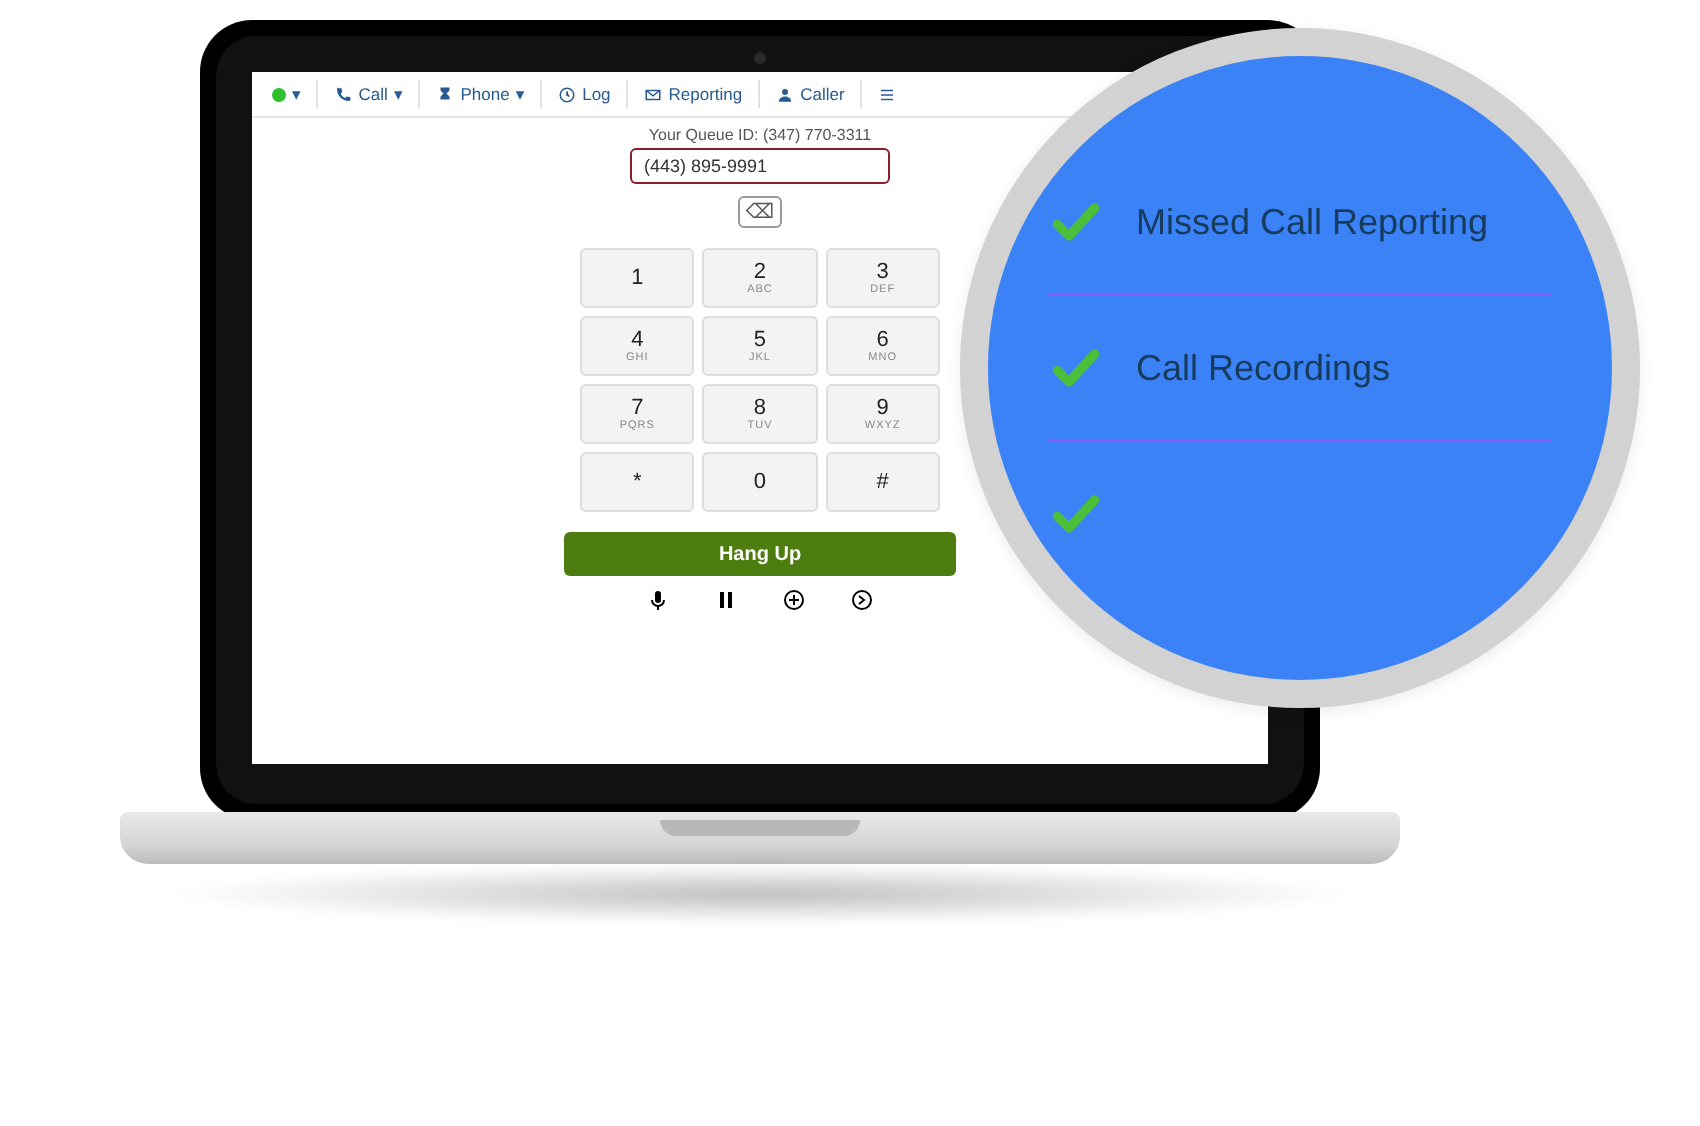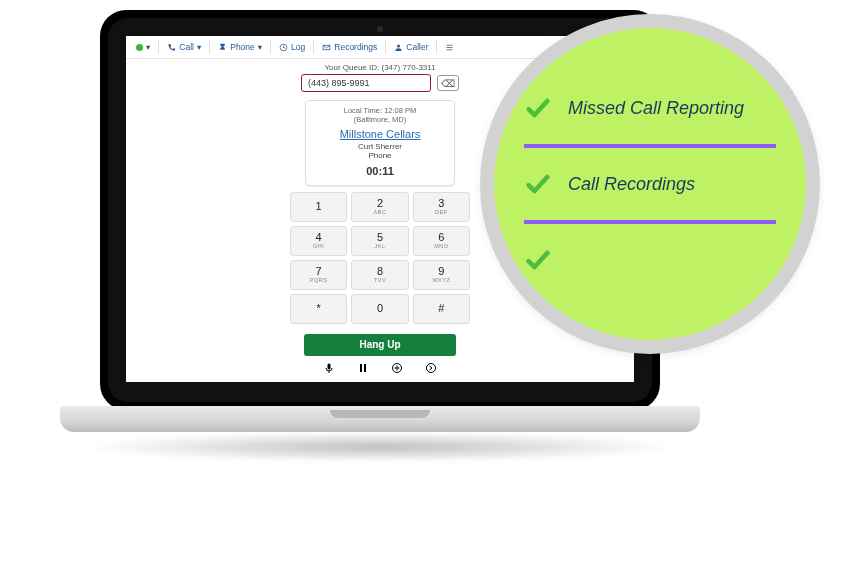--- a/index.html
+++ b/index.html
@@ -86,20 +86,21 @@
   .dot{width:7px;height:7px;border-radius:50%;background:#2fbf2f;display:inline-block}
 
   .caller-row{
     text-align:center;
     padding:4px 0 2px 0;
     font-size:8px;color:#555;
   }
   .dial-row{
     display:flex;justify-content:center;align-items:center;gap:6px;
     padding:0 0 4px 0;
+    flex-direction:column;
   }
   .dial-input{
     width:130px;height:18px;
     border:1px solid #891f2b;
     border-radius:3px;
     font-size:9px;
     padding:0 6px;
     color:#333;
   }
   .backspace-btn{
@@ -133,50 +134,49 @@
     background:#f3f3f3;border:1px solid #ddd;border-radius:3px;
     height:30px;
     display:flex;flex-direction:column;align-items:center;justify-content:center;
     cursor:pointer;
   }
   .key .n{font-size:11px;color:#222;line-height:1}
   .key .l{font-size:5.5px;color:#888;letter-spacing:0.5px}
 
   .hangup{
     display:block;margin:10px auto 0 auto;
-    width:152px;height:22px;
-    background:#15803d;color:#fff;border:none;border-radius:3px;
+    width:196px;height:22px;
+    background:#4d7c0f;color:#fff;border:none;border-radius:3px;
     font-size:10px;font-weight:bold;cursor:pointer;
   }
   .ctrl-row{
     display:flex;justify-content:center;gap:22px;
     margin-top:6px;color:#222;font-size:12px;
   }
   .ctrl-row span{cursor:pointer}
 
   
   .feature-circle{
     position:absolute;
     right:30px;
     top:14px;
     width:340px;height:340px;
     border-radius:50%;
-    background:#bef264;
+    background:#3b82f6;
     border:14px solid #d2d2d2;
     box-shadow:0 2px 8px rgba(0,0,0,0.08);
     display:flex;flex-direction:column;justify-content:center;
     padding:0 30px;
-    font-style:italic;
   }
   .feat{
     display:flex;align-items:center;gap:16px;
     padding:22px 0;
     font-size:18px;color:#163b5c;
   }
-  .feat + .feat{border-top:4px solid #8b5cf6}
+  .feat + .feat{border-top:1px solid #8b5cf6}
   .check{width:28px;height:28px;flex:none}
   .check svg{width:100%;height:100%}
 
   
   .ico{width:9px;height:9px;display:inline-block}
 </style>
 </head>
 <body>
 
 <div class="laptop">
@@ -221,21 +221,21 @@
             <span>Log</span>
           </div>
           <span class="tb-sep"></span>
           <div class="tb-item">
             <span class="ico">
               <svg viewBox="0 0 24 24">
                   <rect x="3" y="6" width="18" height="12" fill="none" stroke="#275b92" stroke-width="2"></rect>
                   <path stroke="#275b92" stroke-width="2" fill="none" d="M3 6l9 7 9-7"></path>
                 </svg>
             </span>
-            <span>Recordings</span>
+            <span>Reporting</span>
           </div>
           <span class="tb-sep"></span>
           <div class="tb-item">
             <span class="ico">
               <svg viewBox="0 0 24 24">
                   <circle cx="12" cy="8" r="4" fill="#275b92"></circle>
                   <path fill="#275b92" d="M4 20c0-4 4-6 8-6s8 2 8 6v1H4v-1z"></path>
                 </svg>
             </span>
             <span>Caller</span>
@@ -255,33 +255,20 @@
           <span>(347) 770-3311</span>
         </div>
 
         <div class="dial-row">
           <input class="dial-input" value="(443) 895-9991" style="">
           <div class="backspace-btn">
             <span>⌫</span>
           </div>
         </div>
 
-        <div class="card">
-          <div class="time">
-            <span>Local Time:</span>
-            <span>12:08 PM</span><br>
-            <span>(Baltimore, MD)</span>
-          </div>
-          <a class="company" href="#">Millstone Cellars</a>
-          <div class="person">
-            <span>Curt Sherrer</span><br>
-            <span>Phone</span>
-          </div>
-          <div class="timer">00:11</div>
-        </div>
 
         <div class="keypad">
             <div class="key">
               <div class="n">1</div>
             </div>
             <div class="key">
               <div class="n">2</div>
               <div class="l">ABC</div>
             </div>
             <div class="key">

